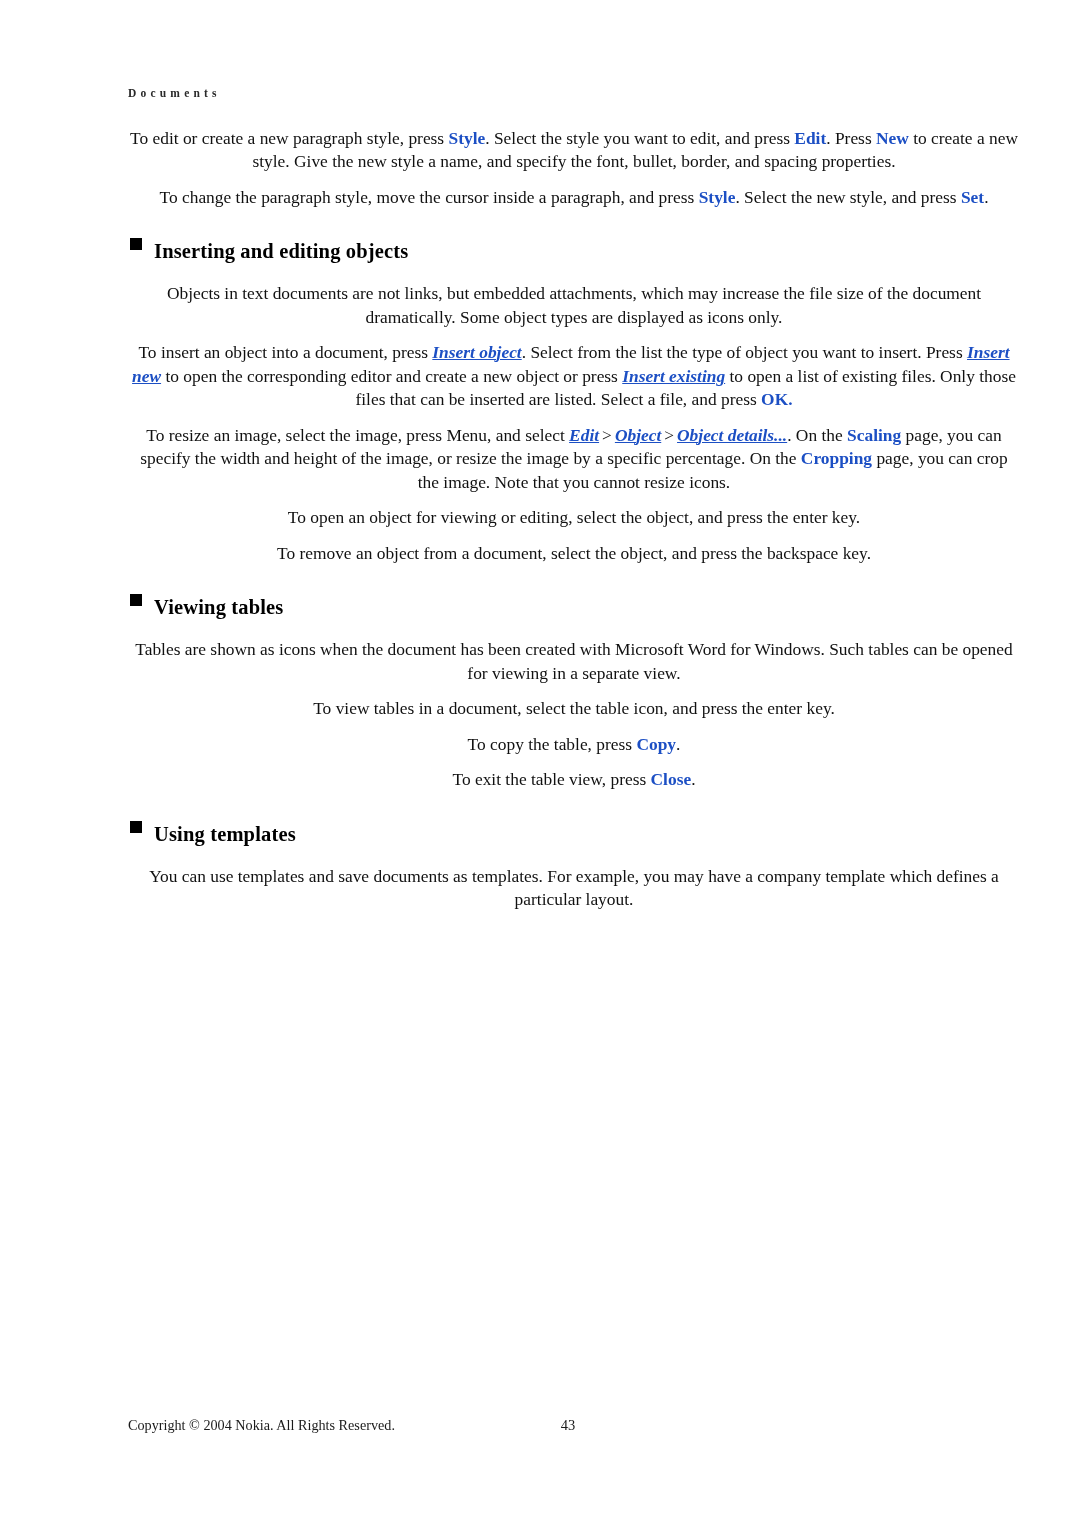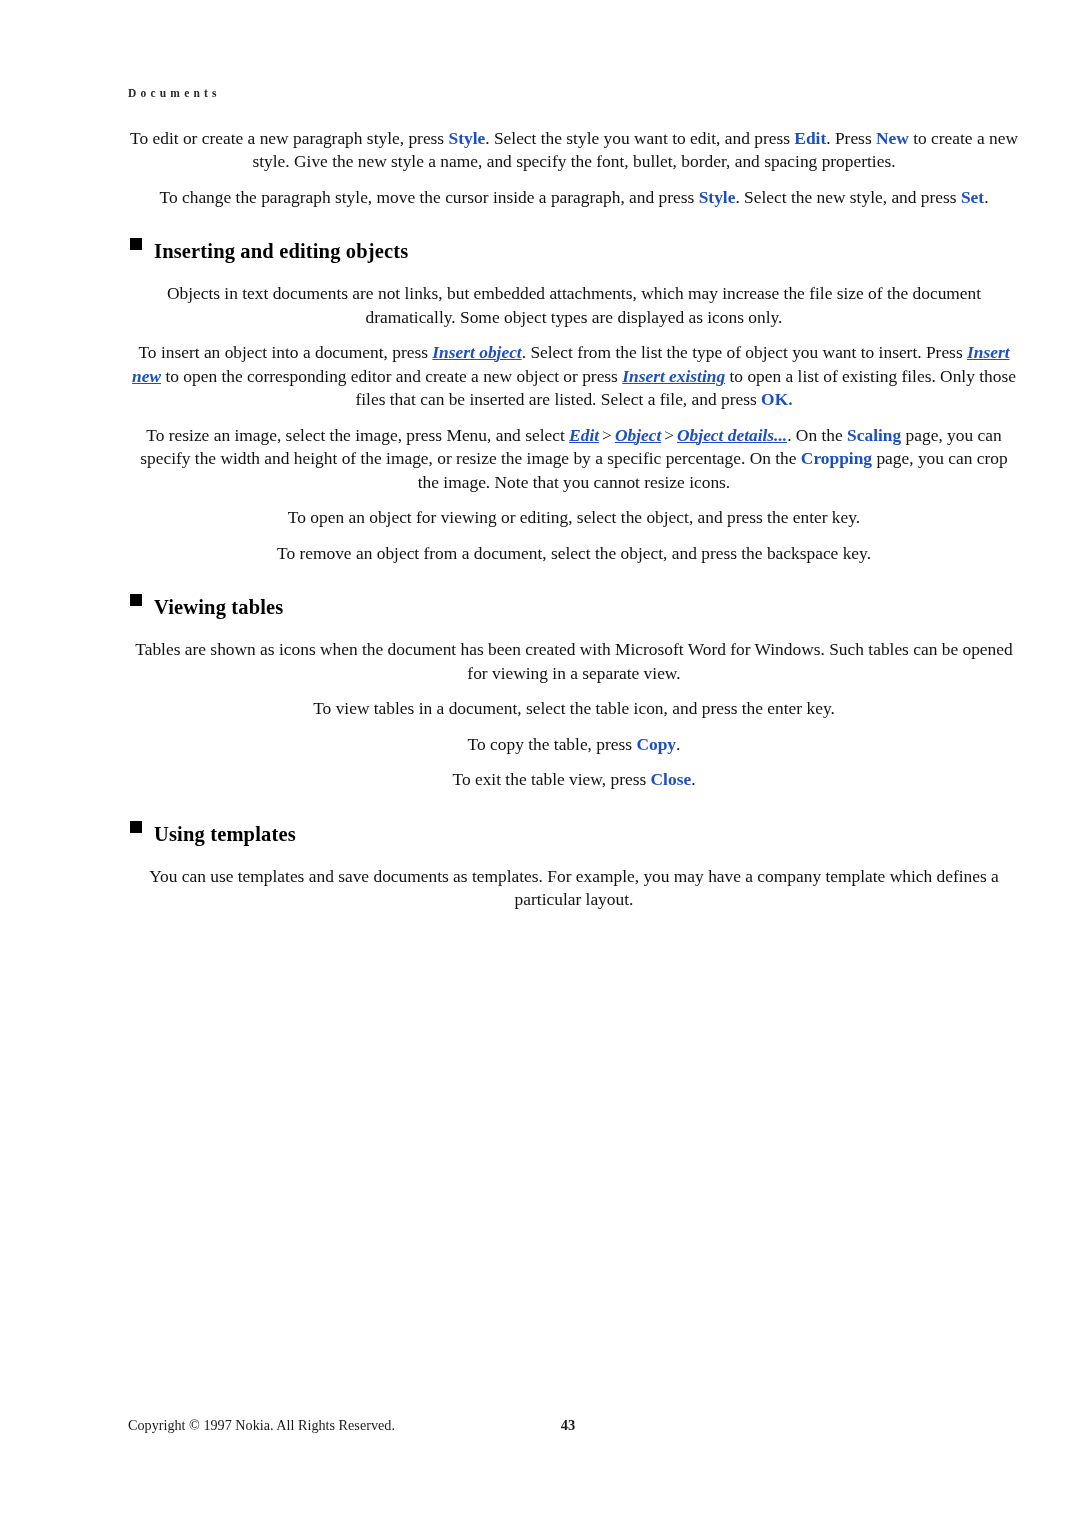--- a/index.html
+++ b/index.html
@@ -99,21 +99,21 @@
     left: 0;
     top: 0;
     white-space: nowrap;
   }
   .footer .pageno {
     position: absolute;
     left: 0;
     top: 0;
     width: 880px;
     text-align: center;
-    font-weight: bold;
+    font-weight: normal;
     font-size: 14.5px;
   }
 </style>
 </head>
 <body>
 
 <div class="page">
 
   <div class="content">
 
@@ -156,17 +156,17 @@
         <span>Using templates</span>
       </h2>
 
     <p class="body">You can use templates and save documents as templates. For example, you may have a company template which defines a particular layout.</p>
 
 
 
   </div>
 
   <div class="footer">
-    <span class="copy">Copyright © 1997 Nokia. All Rights Reserved.</span>
+    <span class="copy">Copyright © 2004 Nokia. All Rights Reserved.</span>
     <span class="pageno">43</span>
   </div>
 
 </div>
 
 </body></html>

